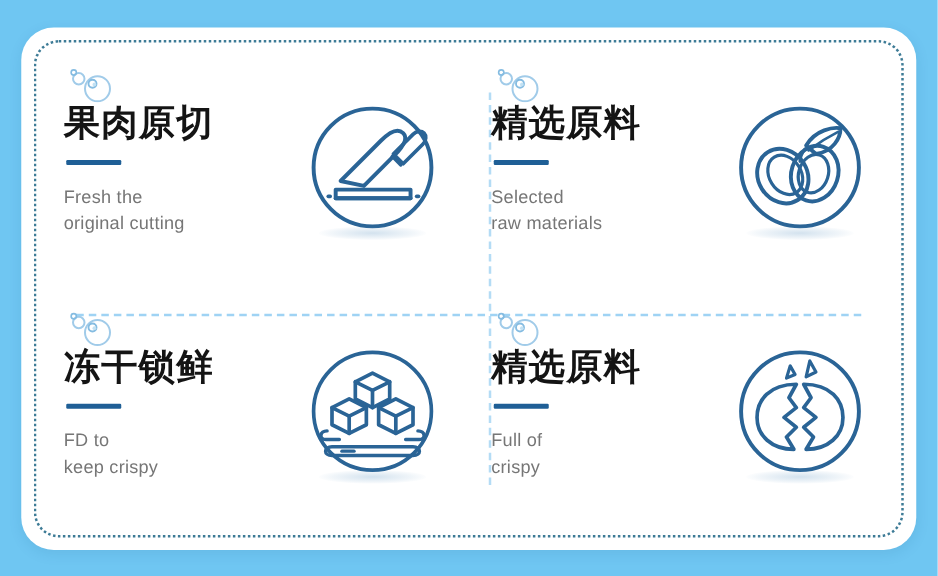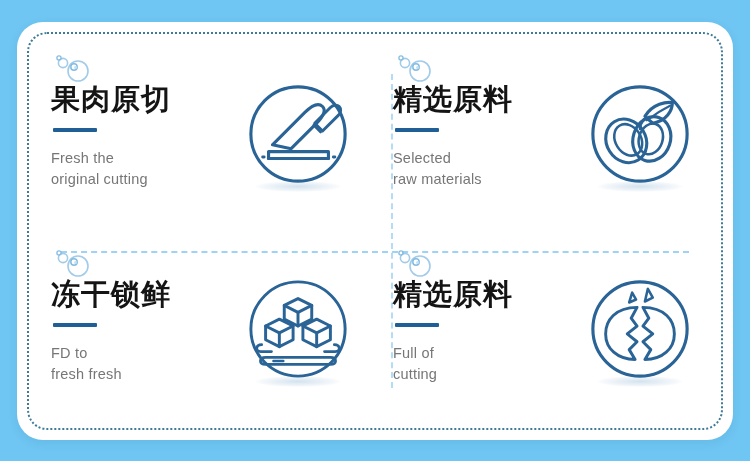--- a/index.html
+++ b/index.html
@@ -253,21 +253,21 @@
               <circle cx="26" cy="17" r="10" fill="none" stroke="#9cc9e8" stroke-width="1.6"></circle>
               <circle cx="22" cy="13" r="3.2" fill="none" stroke="#7fb9e0" stroke-width="1.5"></circle>
               <circle cx="11" cy="9" r="4.6" fill="none" stroke="#9cc9e8" stroke-width="1.6"></circle>
               <circle cx="7" cy="4" r="2.1" fill="none" stroke="#7fb9e0" stroke-width="1.3"></circle>
               <circle cx="23.5" cy="13.5" r="1.5" fill="#bfe0f3"></circle>
             </svg>
           </span>
           <h2 class="title">冻干锁鲜</h2>
           <div class="accent-bar"></div>
           <p class="subtitle">FD to
-fresh fresh</p>
+keep crispy</p>
         </div>
         <div class="icon-wrap">
           <svg viewBox="0 0 110 110" width="108" height="108">
             <g fill="none" stroke="#2a6496" stroke-width="3" stroke-linecap="round" stroke-linejoin="round">
               <circle cx="55" cy="55" r="48"></circle>
 
               <path d="M55 24 L69 31 L69 45 L55 52 L41 45 L41 31 Z"></path>
               <path d="M41 31 L55 38 L69 31"></path>
               <path d="M55 38 L55 52"></path>
 
@@ -296,21 +296,21 @@
               <circle cx="26" cy="17" r="10" fill="none" stroke="#9cc9e8" stroke-width="1.6"></circle>
               <circle cx="22" cy="13" r="3.2" fill="none" stroke="#7fb9e0" stroke-width="1.5"></circle>
               <circle cx="11" cy="9" r="4.6" fill="none" stroke="#9cc9e8" stroke-width="1.6"></circle>
               <circle cx="7" cy="4" r="2.1" fill="none" stroke="#7fb9e0" stroke-width="1.3"></circle>
               <circle cx="23.5" cy="13.5" r="1.5" fill="#bfe0f3"></circle>
             </svg>
           </span>
           <h2 class="title">精选原料</h2>
           <div class="accent-bar"></div>
           <p class="subtitle">Full of
-cutting</p>
+crispy</p>
         </div>
         <div class="icon-wrap">
           <svg viewBox="0 0 110 110" width="108" height="108">
             <g fill="none" stroke="#2a6496" stroke-width="3.2" stroke-linecap="round" stroke-linejoin="round">
               <circle cx="55" cy="55" r="48"></circle>
 
               <path d="M52 33 C30 33 20 46 20 60 C20 75 32 86 50 86 L44 76 L52 68 L42 60 L52 52 L46 44 Z" stroke-width="3"></path>
 
               <path d="M58 33 C80 33 90 46 90 60 C90 75 78 86 60 86 L66 76 L58 68 L68 60 L58 52 L64 44 Z" stroke-width="3"></path>
 

